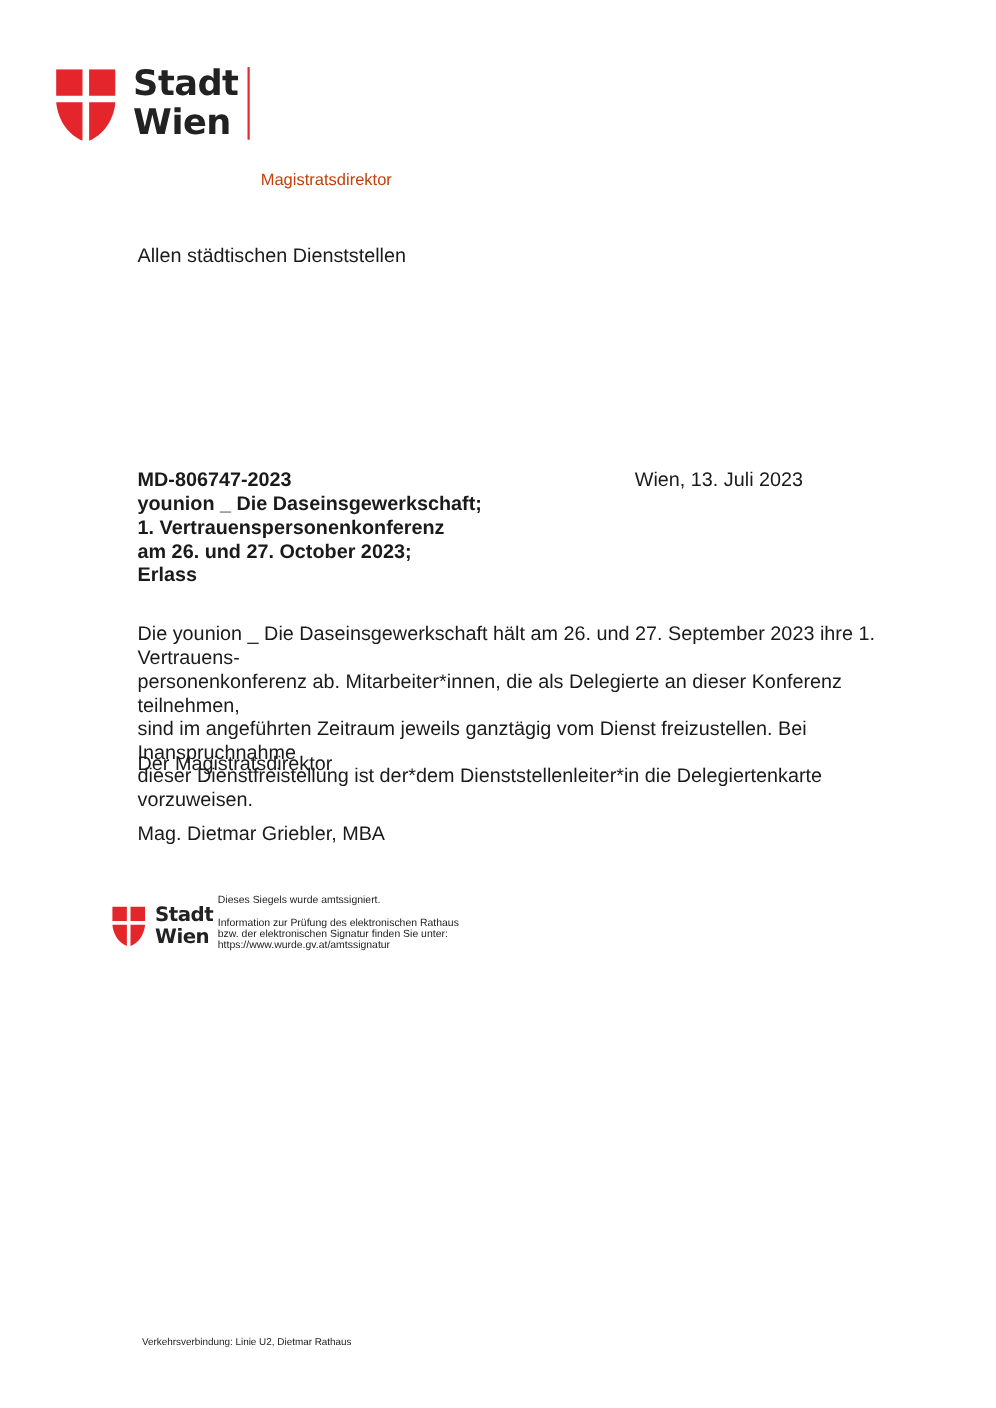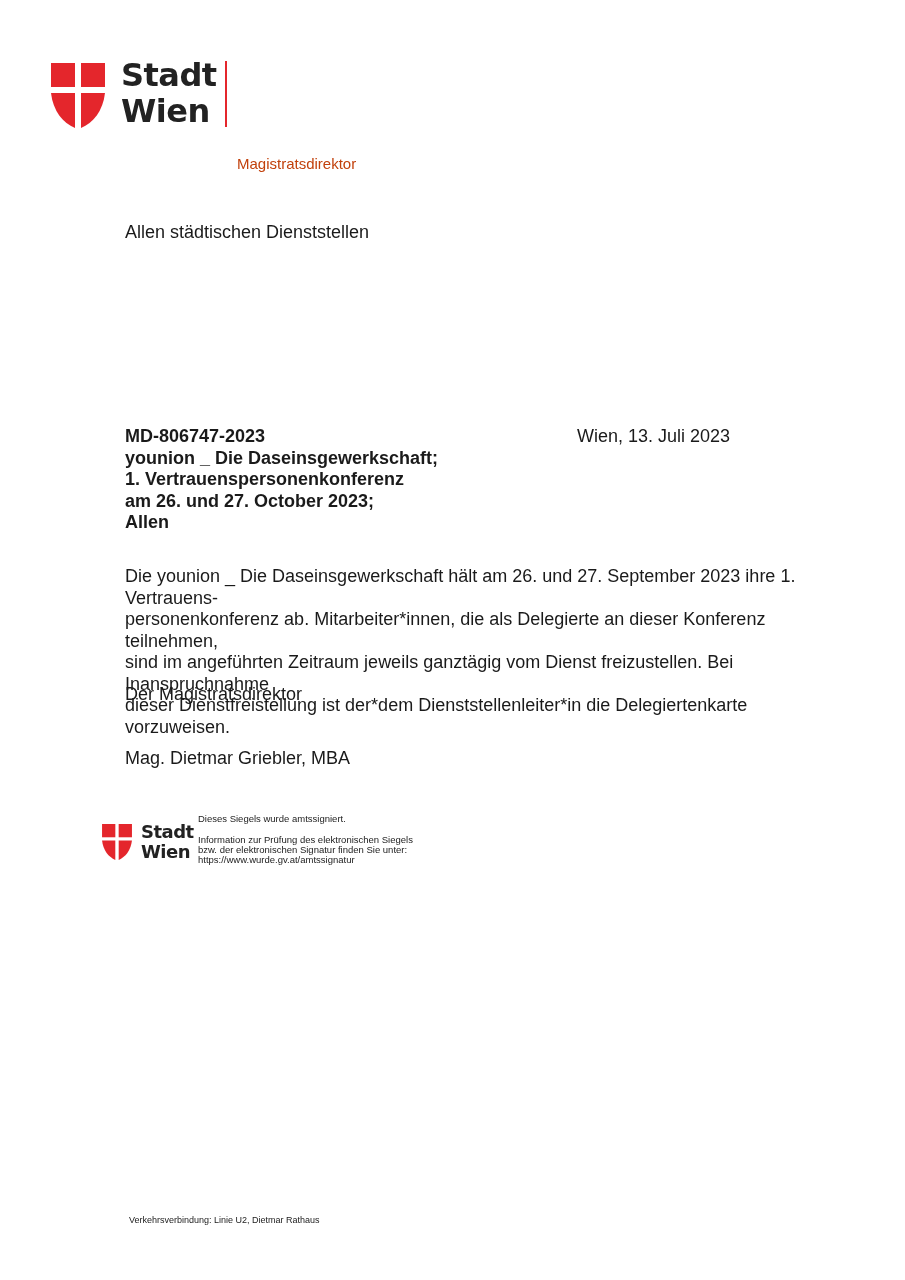--- a/index.html
+++ b/index.html
@@ -39,21 +39,21 @@
 <div class="header-divider"></div>
 <div class="dept">Magistratsdirektor</div>
 
 <div class="abs txt recipient">Allen städtischen Dienststellen</div>
 
 <div class="abs txt meta">
   <div>MD-806747-2023</div>
   <div>younion _ Die Daseinsgewerkschaft;</div>
   <div>1. Vertrauenspersonenkonferenz</div>
   <div>am 26. und 27. October 2023;</div>
-  <div>Allen</div>
+  <div>Erlass</div>
 </div>
 <div class="abs txt date">Wien, 13. Juli 2023</div>
 
 <div class="abs txt body-text">
   <div>Die younion _ Die Daseinsgewerkschaft hält am 26. und 27. September 2023 ihre 1. Vertrauens-</div>
   <div>personenkonferenz ab. Mitarbeiter*innen, die als Delegierte an dieser Konferenz teilnehmen,</div>
   <div>sind im angeführten Zeitraum jeweils ganztägig vom Dienst freizustellen. Bei Inanspruchnahme</div>
   <div>dieser Dienstfreistellung ist der*dem Dienststellenleiter*in die Delegiertenkarte vorzuweisen.</div>
 </div>
 
@@ -63,18 +63,18 @@
 <svg class="shield" style="left:102px; top:824px;" width="30" height="36" viewBox="0 0 54 65">
   <path d="M0 0 H24 V24 H0 Z" fill="#e4262c"></path>
   <path d="M30 0 H54 V24 H30 Z" fill="#e4262c"></path>
   <path d="M0 30 H24 V65 C12 60 2 48 0 30 Z" fill="#e4262c"></path>
   <path d="M30 30 H54 C52 48 42 60 30 65 Z" fill="#e4262c"></path>
 </svg>
 <div class="logo-text" style="left:141px; top:821px; font-size:18px;">Stadt</div>
 <div class="logo-text" style="left:141px; top:841px; font-size:18px;">Wien</div>
 <div class="seal-text" style="left:198px; top:814px;">Dieses Siegels wurde amtssigniert.</div>
 <div class="seal-text" style="left:198px; top:835px;">
-  <div>Information zur Prüfung des elektronischen Siegels</div>
+  <div>Information zur Prüfung des elektronischen Rathaus</div>
   <div>bzw. der elektronischen Signatur finden Sie unter:</div>
   <div>https://www.wurde.gv.at/amtssignatur</div>
 </div>
 
 <div class="footer">Verkehrsverbindung: Linie U2, Dietmar Rathaus</div>
 
 </body></html>

